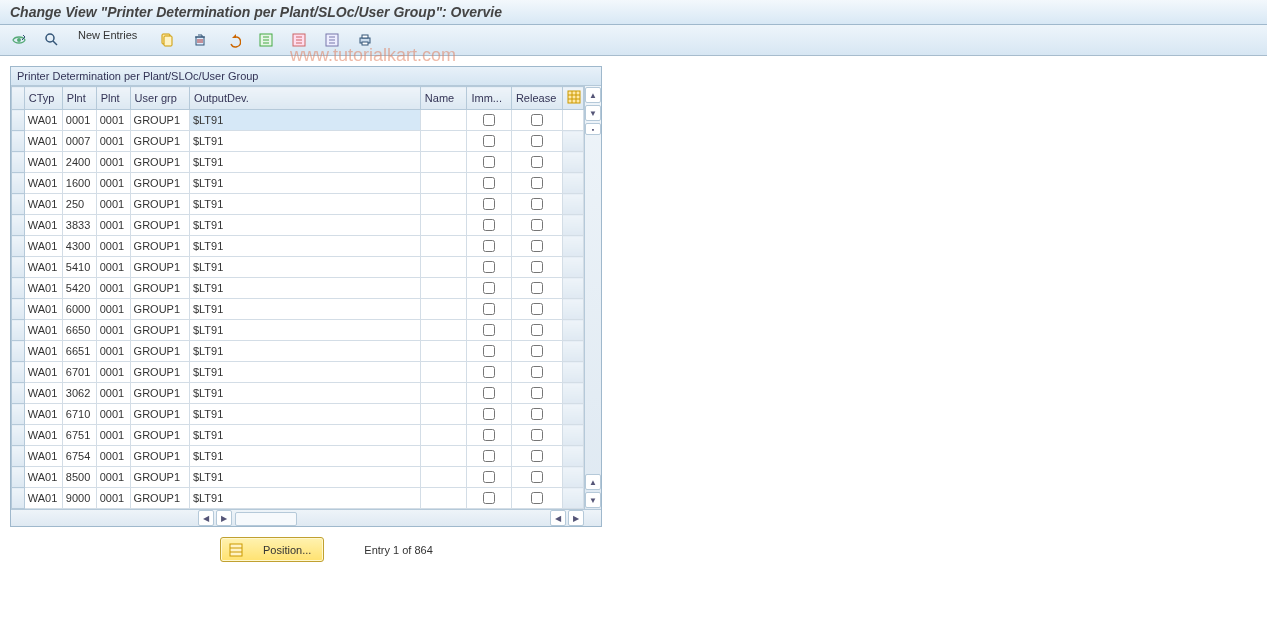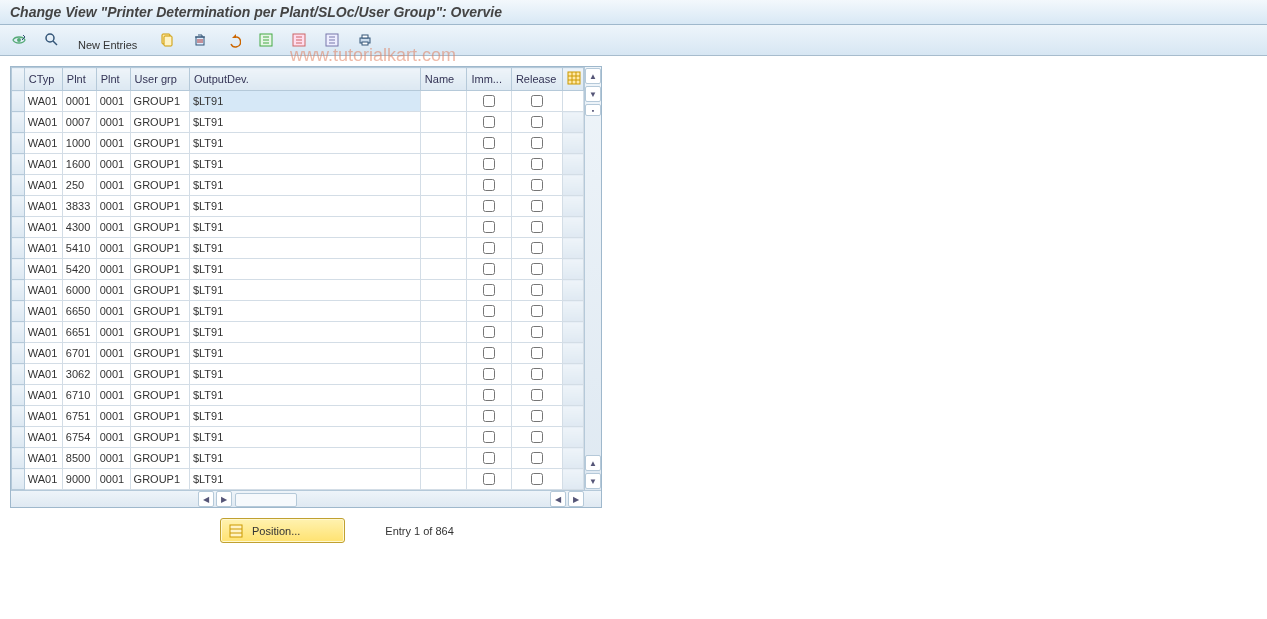--- a/index.html
+++ b/index.html
@@ -1,17 +1,17 @@
 <!DOCTYPE html>
 <html><head>
 <meta charset="utf-8">
 <style>
   html,body{margin:0;padding:0;font-family:Arial,Helvetica,sans-serif;font-size:11px;color:#333;background:#fff;width:1267px;height:619px;overflow:hidden}
   .title-bar{background:linear-gradient(#f3f8fc,#d8e8f5);border-bottom:1px solid #9fb8cc;padding:4px 10px;font-size:14px;font-weight:bold;font-style:italic;color:#444}
-  .toolbar{background:linear-gradient(#eef5fb,#d7e6f3);border-bottom:1px solid #a7bccd;padding:4px 8px;display:flex;align-items:flex-end;gap:11px;height:22px}
+  .toolbar{background:linear-gradient(#eef5fb,#d7e6f3);border-bottom:1px solid #a7bccd;padding:4px 8px;display:flex;align-items:flex-start;gap:11px;height:22px}
   .tbtn{width:20px;height:20px;display:inline-flex;align-items:center;justify-content:center;border:1px solid transparent;border-radius:3px;cursor:pointer}
   .tbtn svg{width:16px;height:16px}
   .new-entries{font-size:11px;color:#333;padding:0 8px 0 4px;cursor:pointer}
   .watermark{position:absolute;left:290px;top:45px;font-size:18px;color:#e08060;opacity:.55;font-family:sans-serif;pointer-events:none;z-index:50}
   .content{padding:10px 10px;position:relative}
   .panel{border:1px solid #9fb8cc;width:590px;background:#f0f6fb}
   .panel-title{background:linear-gradient(#e8f1f9,#d5e5f2);font-size:11px;color:#335;padding:3px 6px;border-bottom:1px solid #b5c9d9}
   .grid-wrap{background:#fff;display:flex}
   .grid{border-collapse:collapse;width:100%;table-layout:fixed}
   .grid th{background:linear-gradient(#eef4f9,#dce8f2);border:1px solid #b5c9d9;font-weight:normal;text-align:left;padding:2px 4px;font-size:11px;color:#335;height:18px;white-space:nowrap;overflow:hidden}
@@ -27,21 +27,21 @@
   .vscroll{width:16px;background:linear-gradient(#eef4f9,#dfe9f2);border-left:1px solid #b5c9d9;display:flex;flex-direction:column;align-items:center}
   .vsbtn{width:14px;height:14px;margin:1px 0;display:flex;align-items:center;justify-content:center;cursor:pointer;border:1px solid #b5c9d9;border-radius:2px;background:#fff;font-size:8px;color:#557}
   .vstrack{flex:1;width:14px;position:relative}
   .hscroll{height:16px;background:linear-gradient(#eef4f9,#dfe9f2);border-top:1px solid #b5c9d9;display:flex;align-items:center}
   .hspace{width:186px;height:16px}
   .hsbtn{width:14px;height:14px;margin:0 1px;display:flex;align-items:center;justify-content:center;cursor:pointer;border:1px solid #b5c9d9;border-radius:2px;background:#fff;font-size:8px;color:#557}
   .hstrack{flex:1;height:14px;position:relative}
   .hthumb{position:absolute;top:1px;height:12px;width:60px;left:2px;background:#f6f9fc;border:1px solid #b5c9d9;border-radius:2px}
   .hspace-r{width:16px}
   .footer{display:flex;align-items:center;gap:40px;padding:10px 0 0 210px}
-  .pos-btn{display:inline-flex;align-items:center;gap:9px;background:linear-gradient(#fff2b0,#ffe270);border:1px solid #c0a030;border-radius:3px;padding:2px 44px 2px 8px;cursor:pointer;color:#333;height:19px;box-shadow:inset 0 0 0 1px #fff8d0}
+  .pos-btn{display:inline-flex;align-items:center;gap:20px;background:linear-gradient(#fff2b0,#ffe270);border:1px solid #c0a030;border-radius:3px;padding:2px 12px 2px 8px;cursor:pointer;color:#333;height:19px;box-shadow:inset 0 0 0 1px #fff8d0}
   .pos-btn svg{width:14px;height:14px}
   .entry-txt{color:#333}
   .cfg-icon{display:inline-block;width:14px;height:14px}
 </style>
 </head>
 <body>
 
 <div class="title-bar">Change View "Printer Determination per Plant/SLOc/User Group": Overvie</div>
 
 <div class="toolbar">
@@ -102,20 +102,21 @@
         <rect x="5" y="3" width="6" height="3" fill="#fff" stroke="#357"></rect>
         <rect x="5" y="10" width="6" height="3" fill="#fff" stroke="#357"></rect>
       </svg>
   </span>
 </div>
 
 <div class="watermark">www.tutorialkart.com</div>
 
 <div class="content">
 <div class="panel">
+  <div class="panel-title">Printer Determination per Plant/SLOc/User Group</div>
   <div class="grid-wrap">
     <table class="grid">
       <colgroup>
         <col class="col-sel">
             <col class="col-ctyp">
             <col class="col-plnt">
             <col class="col-sloc">
         <col class="col-ug">
             <col class="col-out">
             <col class="col-name">
@@ -171,21 +172,21 @@
                 <input type="checkbox" style="">
               </td>
               <td style="text-align:center">
                 <input type="checkbox" style="">
               </td>
               <td style="background:linear-gradient(#eef4f9,#dfe9f2)"></td>
             </tr>
             <tr>
               <td class="rowsel"></td>
               <td>WA01</td>
-              <td>1000</td>
+              <td>2400</td>
               <td>0001</td>
               <td>GROUP1</td>
               <td class="out">$LT91</td>
               <td></td>
               <td style="text-align:center">
                 <input type="checkbox" style="">
               </td>
               <td style="text-align:center">
                 <input type="checkbox" style="">
               </td>

